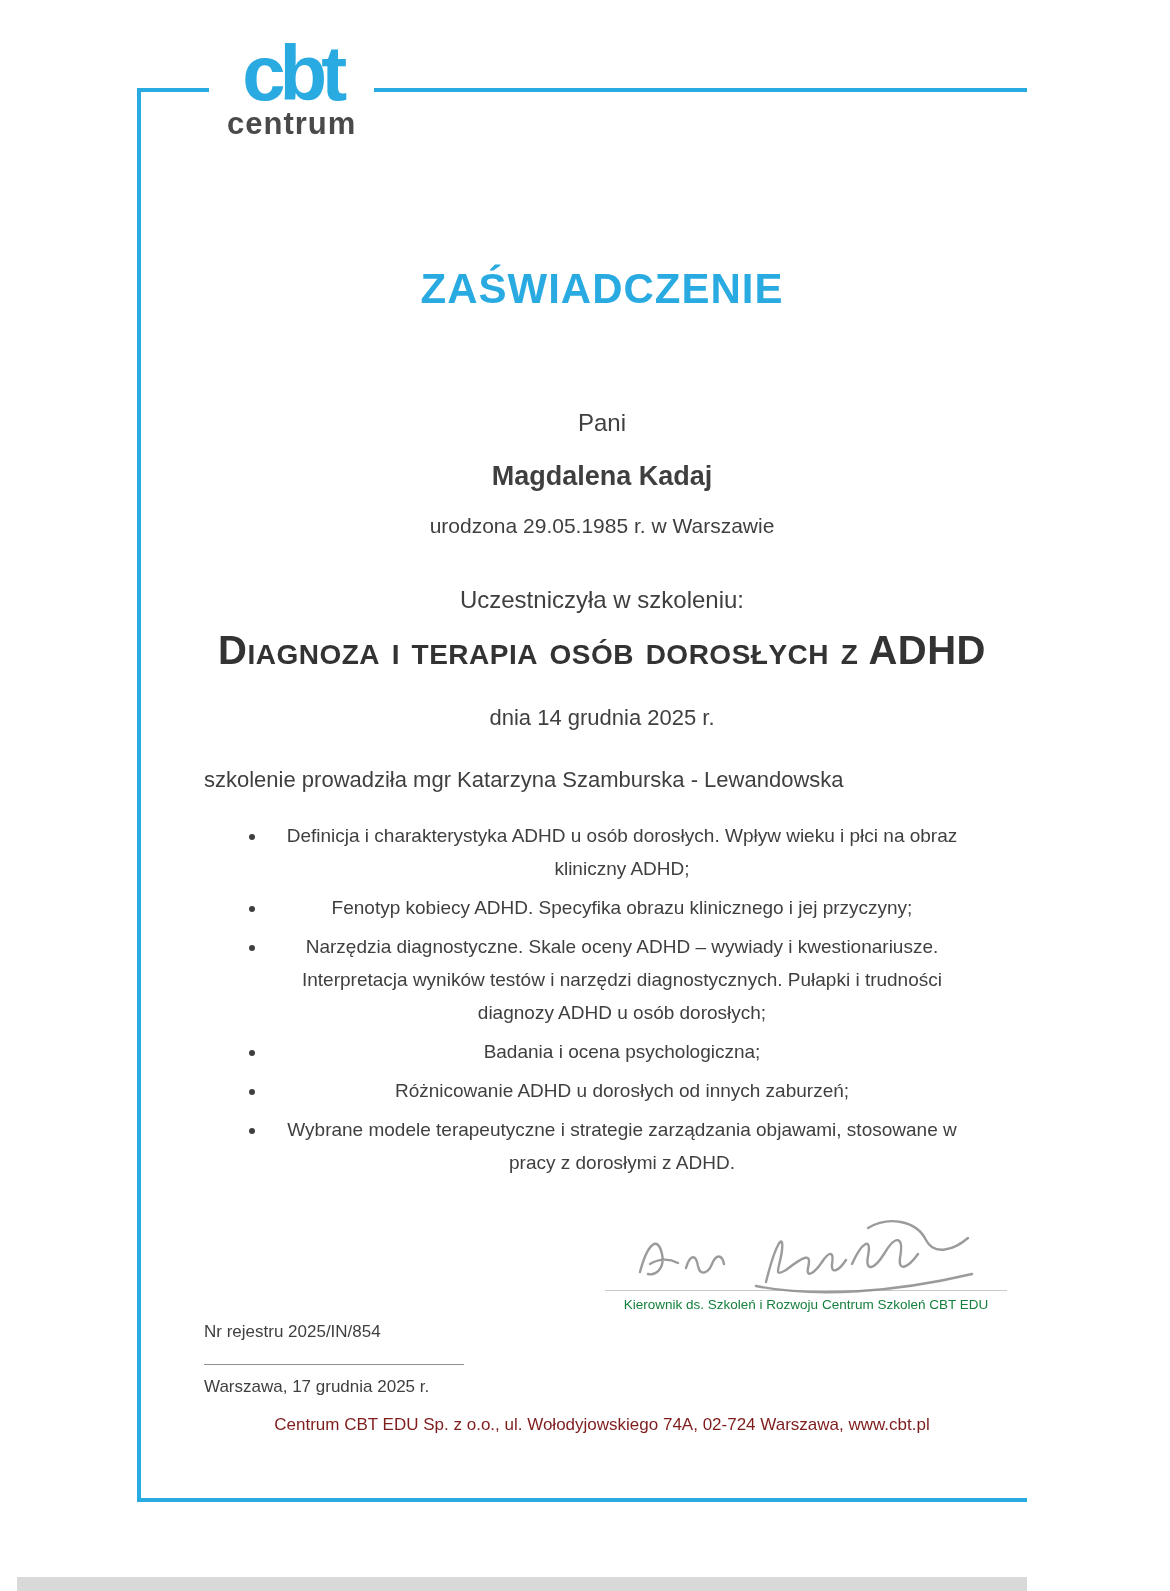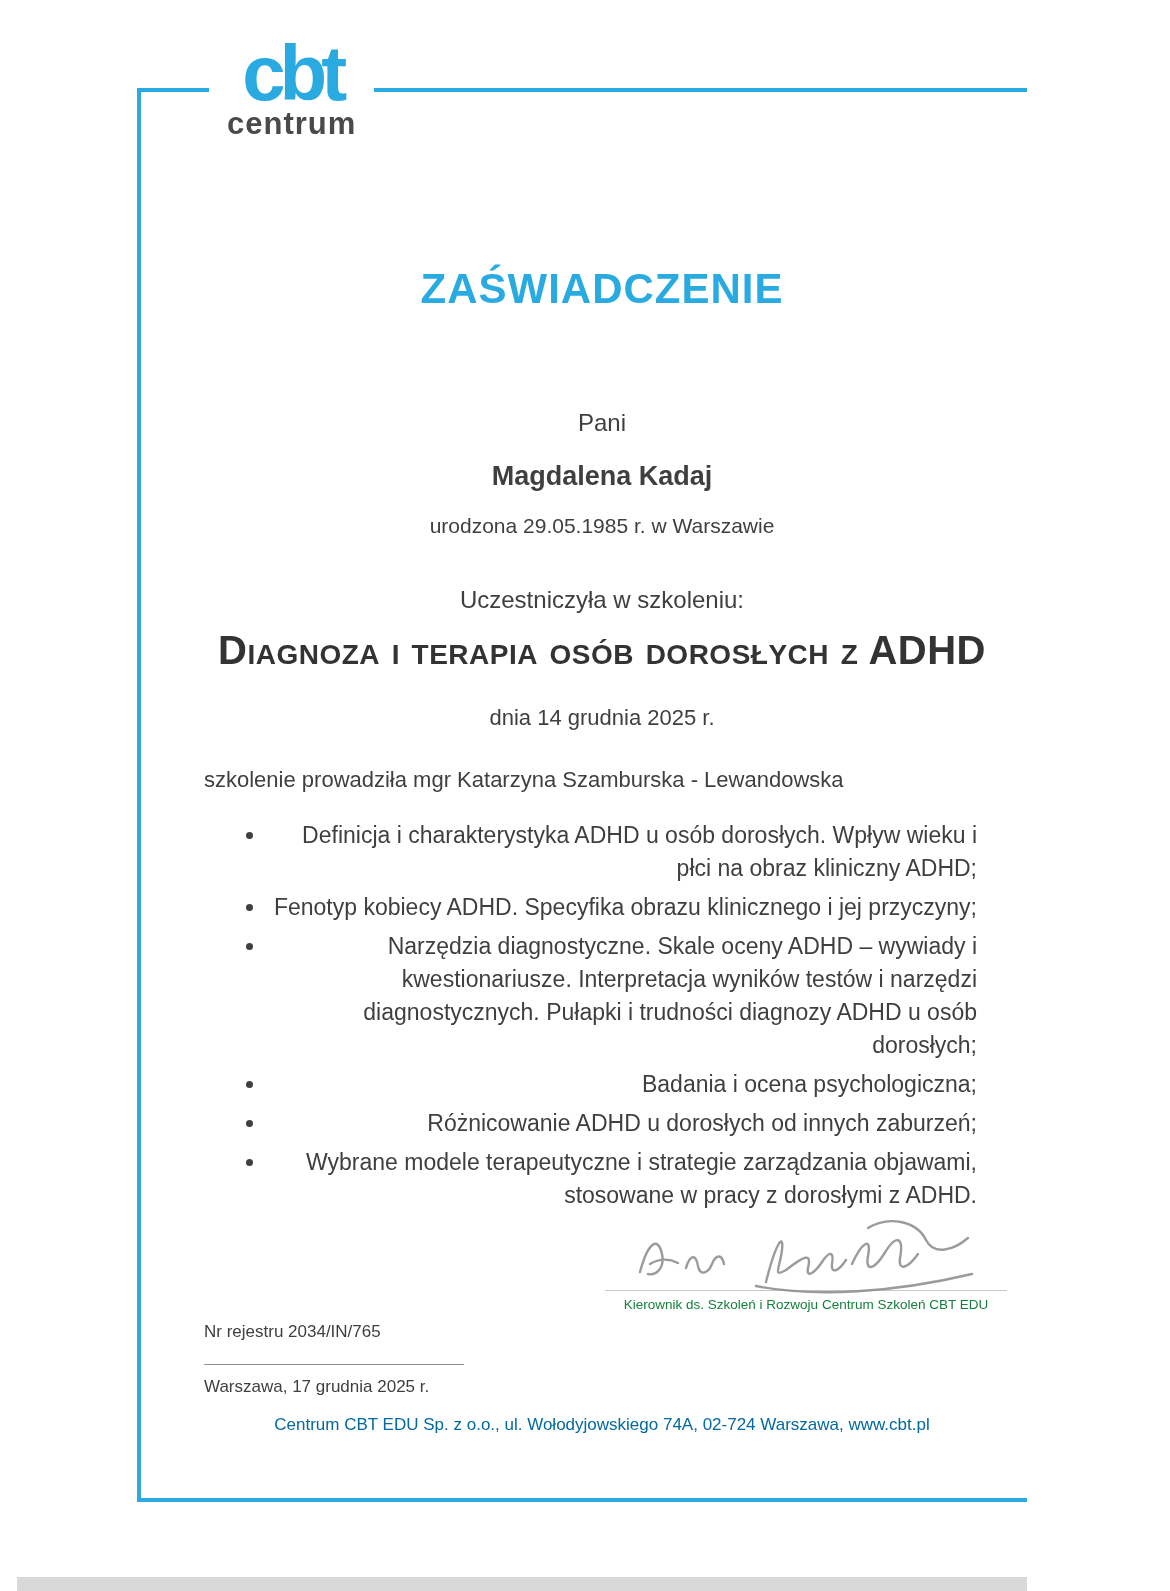--- a/index.html
+++ b/index.html
@@ -49,40 +49,40 @@
   .course-title {
     margin-top:14px; font-size:40px; font-weight:bold;
     font-variant:small-caps; color:#333333; letter-spacing:0.5px;
   }
   .duration  { margin-top:12px; font-size:22px; }
   .date-line { margin-top:32px; font-size:22px; }
   .trainer   { margin-top:36px; margin-left:47px; font-size:22px; text-align:left; }
   .topics-heading { margin-top:56px; margin-left:47px; font-size:24px; text-align:left; }
   ul.topics {
     margin:26px 0 0 0; padding-left:110px; width:710px;
-    text-align:right; font-size:23px; line-height:33px;
+    text-align:center; font-size:19px; line-height:33px;
   }
   ul.topics li { margin-bottom:6px; }
   .sig-block {
     position:absolute; left:588px; top:1212px; width:402px;
     text-align:center;
   }
   .sig-svg { display:block; margin:0 auto; }
   .sig-line { border-top:1px solid #c9c9c9; margin-top:-6px; }
   .sig-name { margin-top:8px; font-size:18px; color:#4a4a4a; }
   .sig-role { margin-top:6px; font-size:13.5px; color:#15803d; }
   .registry-block {
     position:absolute; left:187px; top:1322px; width:260px;
     font-size:17px; color:#3f3f3f;
   }
   .registry-line { border-top:1px solid #8f8f8f; margin-top:22px; }
   .place-date { margin-top:12px; font-size:17px; }
   .footer {
     position:absolute; left:140px; top:1415px; width:890px;
-    text-align:center; font-size:17px; color:#0369a1;
+    text-align:center; font-size:17px; color:#7f1d1d;
   }
   .bottom-strip {
     position:absolute; left:0; bottom:0; width:100%; height:14px;
     background:#d9d9d9;
   }
 </style>
 </head>
 <body>
 
 <div class="page">
@@ -122,21 +122,21 @@
         <path d="M236,52 C246,30 256,24 252,44 C249,60 258,58 268,42 C280,22 288,24 284,46 C282,60 292,56 302,42"></path>
         <path d="M252,16 C272,4 300,8 310,28 C318,44 338,38 352,26"></path>
         <path d="M140,74 C200,86 280,80 356,62"></path>
       </g>
     </svg>
     <div class="sig-line"></div>
     <div class="sig-role">Kierownik ds. Szkoleń i Rozwoju Centrum Szkoleń CBT EDU</div>
   </div>
 
   <div class="registry-block">
-    <div>Nr rejestru 2034/IN/765</div>
+    <div>Nr rejestru 2025/IN/854</div>
     <div class="registry-line"></div>
     <div class="place-date">Warszawa, 17 grudnia 2025 r.</div>
   </div>
 
   <div class="footer">Centrum CBT EDU Sp. z o.o., ul. Wołodyjowskiego 74A, 02-724 Warszawa, www.cbt.pl</div>
 
   <div class="bottom-strip"></div>
 </div>
 
 </body></html>

